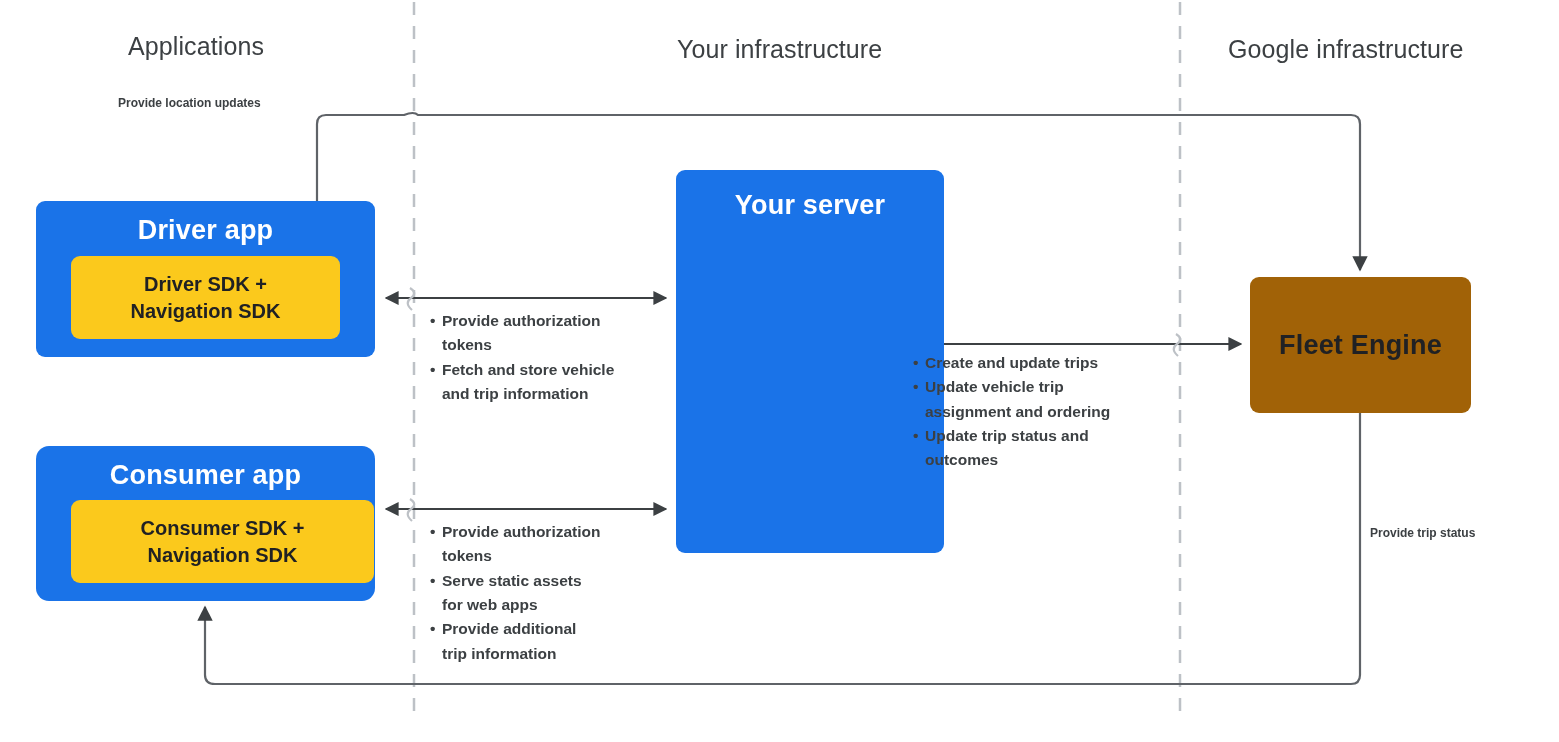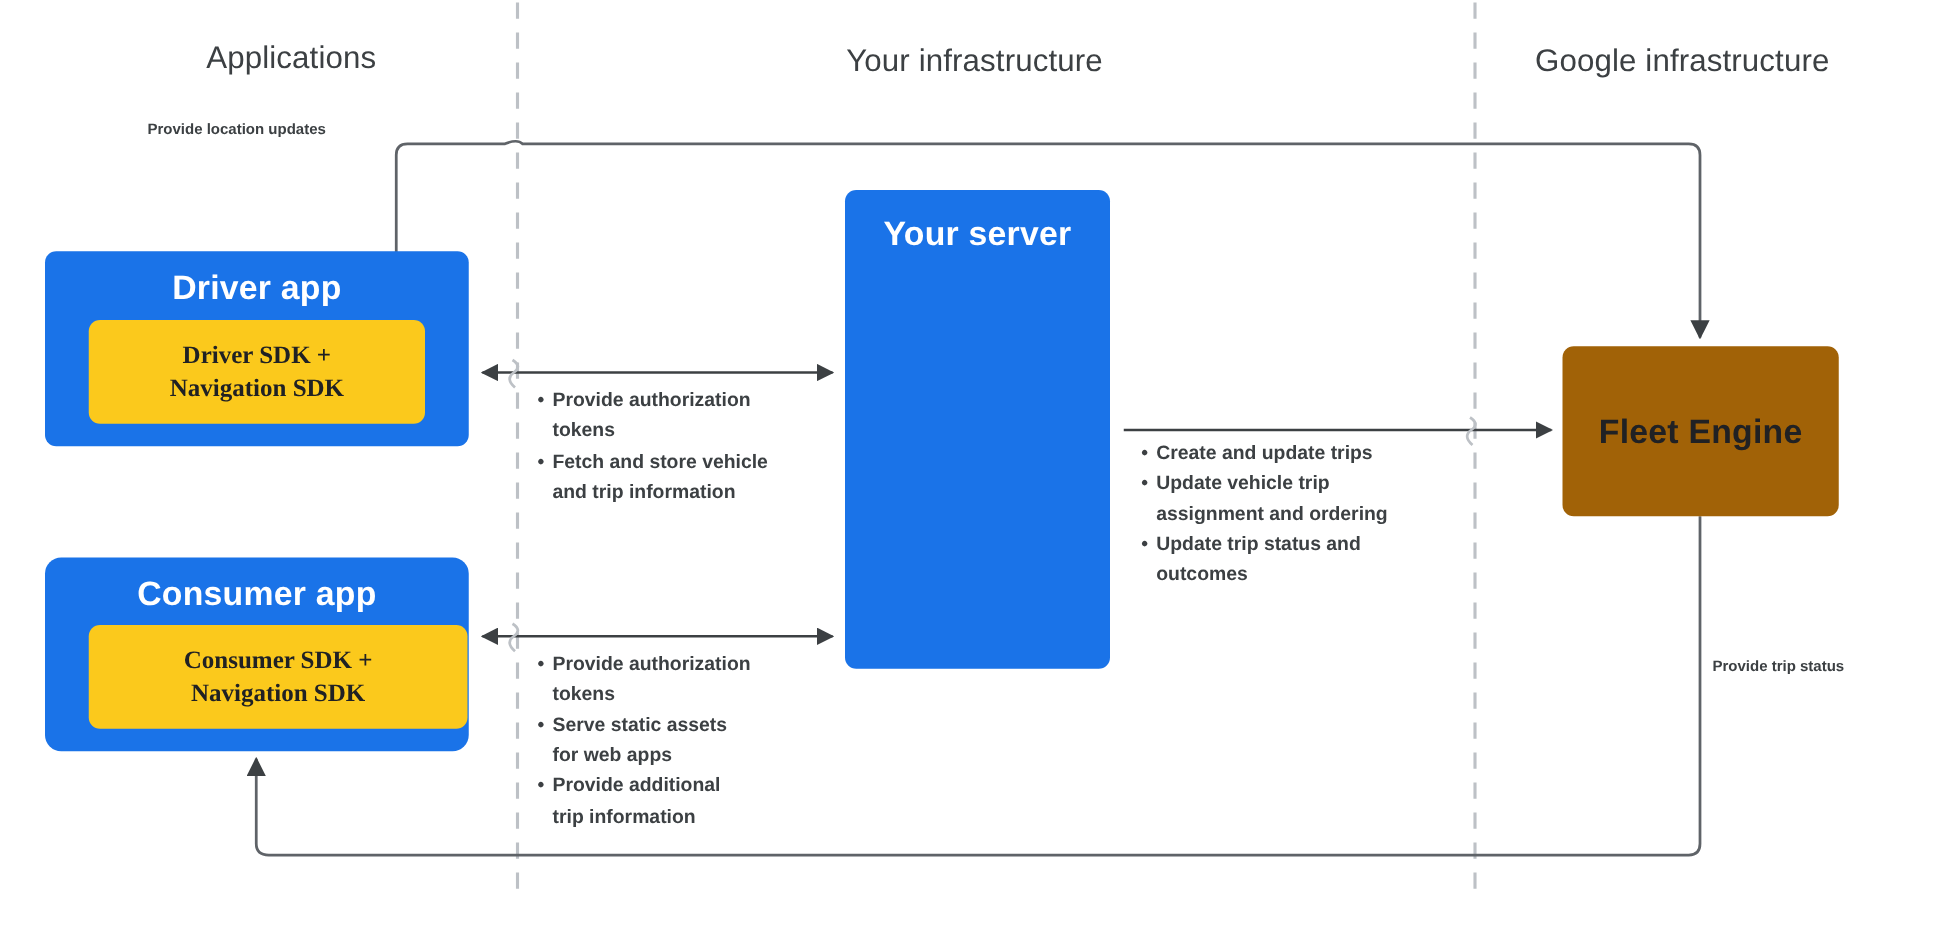--- a/index.html
+++ b/index.html
@@ -24,21 +24,21 @@
 
   
   .lane-title{
     position:absolute;
     font-size:25px;
     font-weight:400;
     color:#3c4043;
     white-space:nowrap;
     letter-spacing:.1px;
   }
-  #lane-applications{ left:128px; top:32px;margin-left:37px; }
+  #lane-applications{ left:128px; top:32px; }
   #lane-your-infra{   left:677px; top:35px; }
   #lane-google-infra{ left:1228px; top:35px; }
 
   
   .node{
     position:absolute;
     box-sizing:border-box;
     border-radius:9px;
   }
   .node-blue{ background:#1a73e8; }
@@ -60,32 +60,31 @@
     display:flex;
     align-items:center;
     justify-content:center;
     text-align:center;
     color:#202124;
     font-weight:bold;
     font-size:20px;
     line-height:1.32;
     padding:4px 6px;
     box-sizing:border-box;
-    font-family:Liberation Serif, serif;
   }
 
   #driver-app{ left:36px; top:201px; width:339px; height:156px; }
   #driver-app .node-title{ top:14px; }
   #driver-sdk{ left:35px; top:55px; width:269px; height:83px; }
 
   #consumer-app{ left:36px; top:446px; width:339px; height:155px;border-radius:13px; }
   #consumer-app .node-title{ top:14px; }
   #consumer-sdk{ left:35px; top:54px; width:303px; height:83px; }
 
-  #your-server{ left:676px; top:152px; width:212px; height:383px; }
+  #your-server{ left:676px; top:170px; width:268px; height:383px; }
   #your-server .node-title{ top:20px; }
 
   #fleet-engine{
     left:1250px; top:277px; width:221px; height:136px;
     display:flex; align-items:center; justify-content:center;
   }
   #fleet-engine .fe-label{
     font-weight:bold;
     font-size:27px;
     color:#202124;

